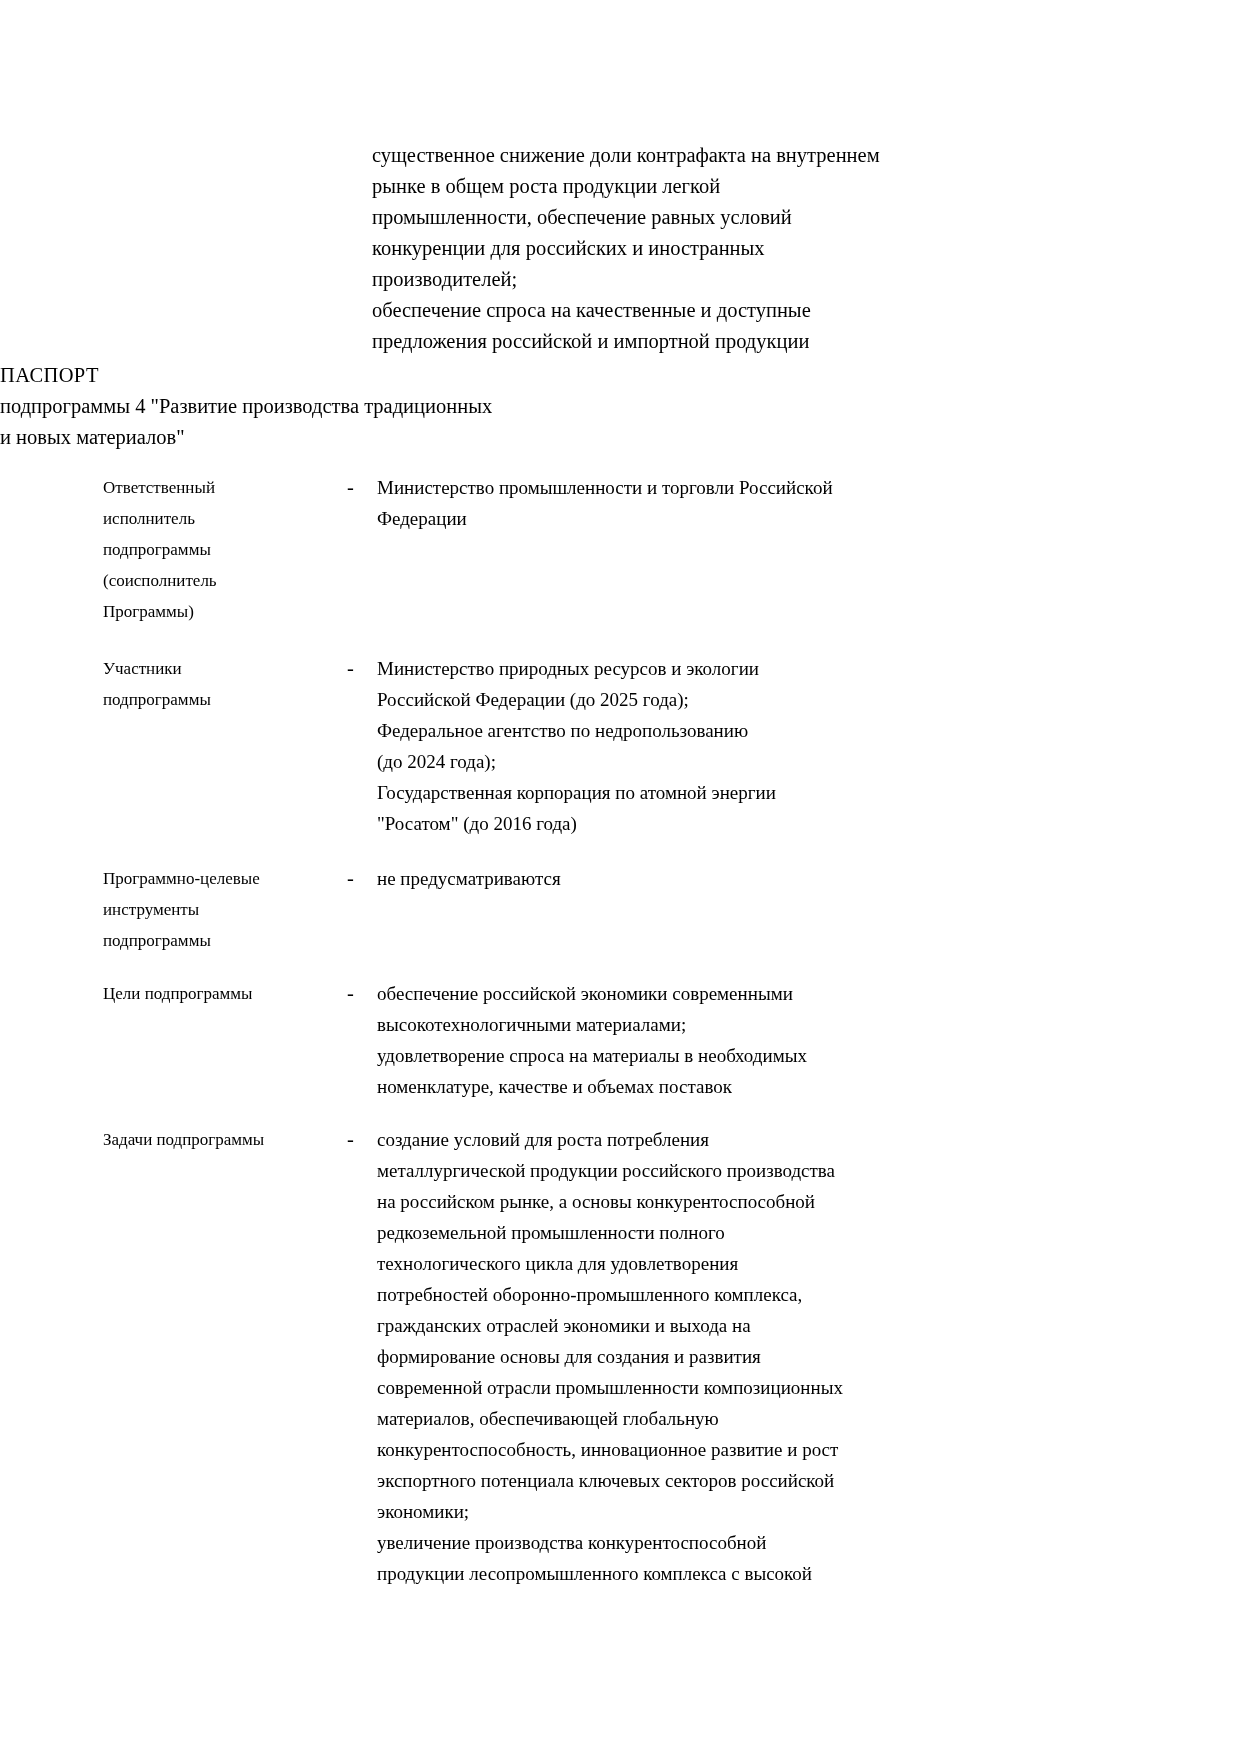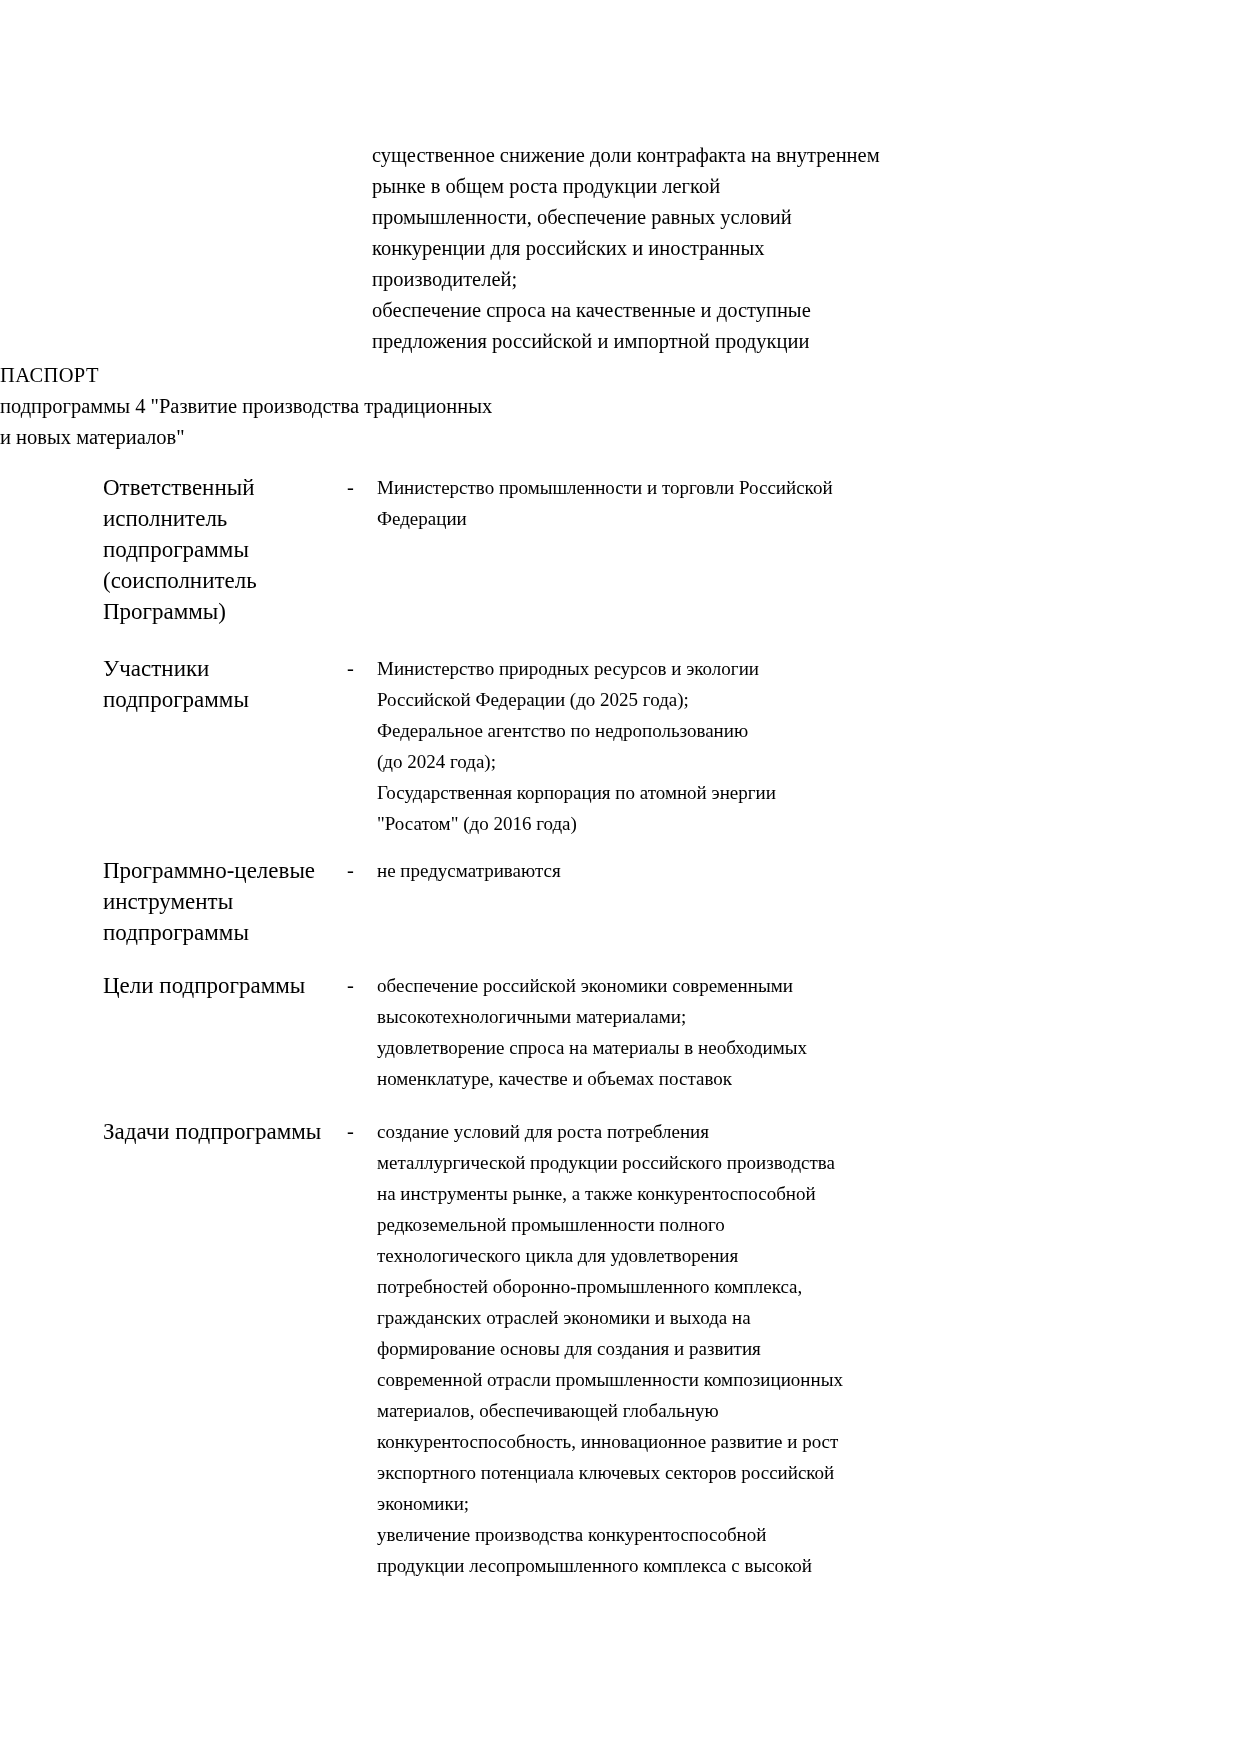--- a/index.html
+++ b/index.html
@@ -59,21 +59,21 @@
   }
   .row {
     display: flex;
     align-items: flex-start;
     margin-bottom: 22px;
   }
   .cell-label {
     width: 240px;
     margin-left: 103px;
     flex: 0 0 240px;
-    font-size: 23px;
+    font-size: 17px;
     line-height: 31px;
   }
   .cell-label .lbl-line {
     white-space: nowrap;
   }
   .cell-dash {
     width: 30px;
     flex: 0 0 30px;
     font-size: 20.5px;
     line-height: 31px;
@@ -85,21 +85,21 @@
     font-size: 19px;
     line-height: 31px;
     padding-right: 36px;
   }
   .cell-value .val-line {
     white-space: nowrap;
   }
 
   
   .row-responsible { margin-bottom: 26px; }
-  .row-participants { margin-bottom: 16px; }
+  .row-participants { margin-bottom: 24px; }
   .row-goals { margin-bottom: 22px; margin-top: 13px; }
   .row-tasks { margin-bottom: 0; }
 </style>
 </head>
 <body>
 
 <div class="page">
 
   <div class="intro-block">
       <div class="intro-line">существенное снижение доли контрафакта на внутреннем</div>
@@ -171,21 +171,21 @@
         </div>
       </div>
       <div class="row row-tasks">
         <div class="cell-label">
           <div class="lbl-line">Задачи подпрограммы</div>
         </div>
         <div class="cell-dash">-</div>
         <div class="cell-value">
           <div class="val-line">создание условий для роста потребления</div>
           <div class="val-line">металлургической продукции российского производства</div>
-          <div class="val-line">на инструменты рынке, а также конкурентоспособной</div>
+          <div class="val-line">на российском рынке, а основы конкурентоспособной</div>
           <div class="val-line">редкоземельной промышленности полного</div>
           <div class="val-line">технологического цикла для удовлетворения</div>
           <div class="val-line">потребностей оборонно-промышленного комплекса,</div>
           <div class="val-line">гражданских отраслей экономики и выхода на</div>
           <div class="val-line">формирование основы для создания и развития</div>
           <div class="val-line">современной отрасли промышленности композиционных</div>
           <div class="val-line">материалов, обеспечивающей глобальную</div>
           <div class="val-line">конкурентоспособность, инновационное развитие и рост</div>
           <div class="val-line">экспортного потенциала ключевых секторов российской</div>
           <div class="val-line">экономики;</div>

